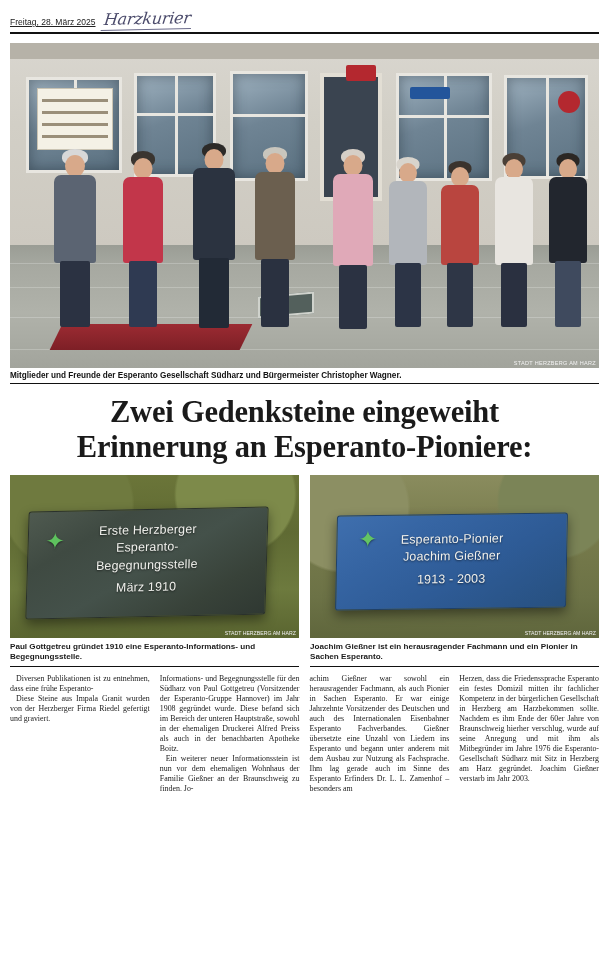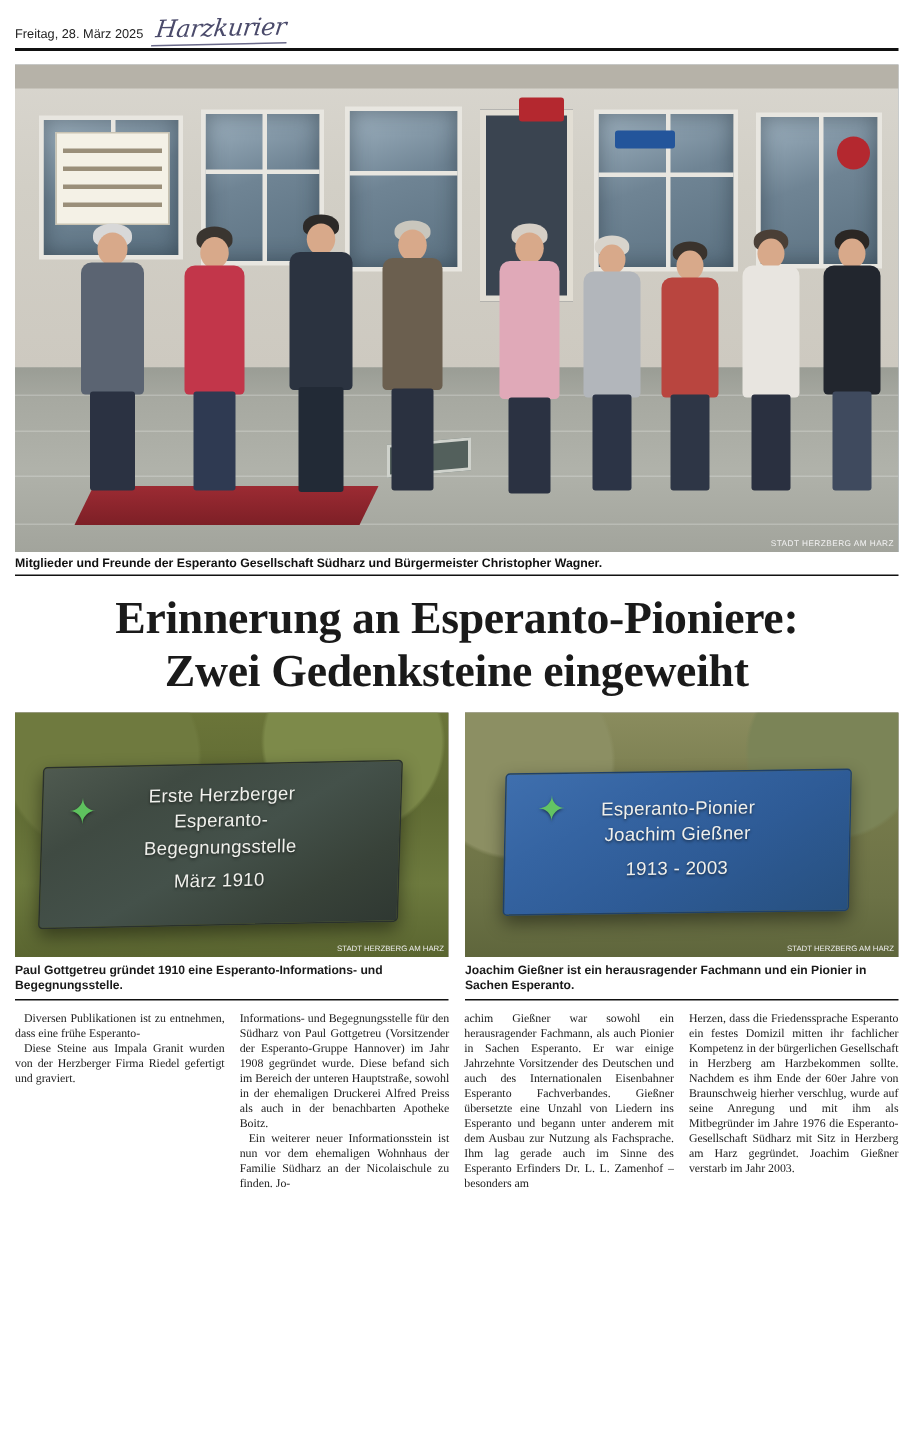--- a/index.html
+++ b/index.html
@@ -23,20 +23,21 @@
     align-items: flex-end;
     justify-content: space-between;
     padding-bottom: 2px;
   }
   .masthead-left { display: flex; align-items: flex-end; gap: 6px; }
   .date-line {
     font-family: "Liberation Sans", sans-serif;
     font-size: 8.5px;
     color: #222;
     padding-bottom: 3px;
+    text-decoration: underline;
   }
   .handwritten {
     font-family: "DejaVu Serif", serif;
     font-style: italic;
     font-size: 16px;
     color: #4b4b6b;
     transform: skewX(-8deg) rotate(-1.2deg);
     letter-spacing: -0.3px;
     border-bottom: 1.2px solid #6a6a8a;
     padding: 0 2px 1px 2px;
@@ -322,22 +323,22 @@
       <div class="p-legs" style="top:108px; width:26px; height:66px; background:#3f4a5e;"></div>
     </div>
 
     <span class="credit-main">STADT HERZBERG AM HARZ</span>
   </div>
 
   <div class="caption-main">Mitglieder und Freunde der Esperanto Gesellschaft Südharz und Bürgermeister Christopher Wagner.</div>
   <div class="caption-rule"></div>
 
   <div class="headline">
+    <div>Zwei Gedenksteine eingeweiht</div>
     <div>Erinnerung an Esperanto-Pioniere:</div>
-    <div>Zwei Gedenksteine eingeweiht</div>
   </div>
 
   <div class="stones">
     <div class="stone-col">
       <div class="stone-photo">
         <div class="grass"></div>
         <div class="stone stone-green">
           <div class="stone-star">✦</div>
           <div class="stone-text">
             <span class="big">Erste Herzberger</span>
@@ -370,21 +371,21 @@
     </div>
   </div>
 
   <div class="cols">
     <div class="col">
       <p>Diversen Publikationen ist zu entnehmen, dass eine frühe Esperanto-</p>
       <p>Diese Steine aus Impala Granit wurden von der Herzberger Firma Riedel gefertigt und graviert.</p>
     </div>
     <div class="col">
       <p class="first">Informations- und Begegnungsstelle für den Südharz von Paul Gottgetreu (Vorsitzender der Esperanto-Gruppe Hannover) im Jahr 1908 gegründet wurde. Diese befand sich im Bereich der unteren Hauptstraße, sowohl in der ehemaligen Druckerei Alfred Preiss als auch in der benachbarten Apotheke Boitz.</p>
-      <p>Ein weiterer neuer Informationsstein ist nun vor dem ehemaligen Wohnhaus der Familie Südharz an der Nicolaischule zu finden. Jo-</p>
+      <p>Ein weiterer neuer Informationsstein ist nun vor dem ehemaligen Wohnhaus der Familie Gießner an der Braunschweig zu finden. Jo-</p>
     </div>
     <div class="col">
       <p class="first">achim Gießner war sowohl ein herausragender Fachmann, als auch Pionier in Sachen Esperanto. Er war einige Jahrzehnte Vorsitzender des Deutschen und auch des Internationalen Eisenbahner Esperanto Fachverbandes. Gießner übersetzte eine Unzahl von Liedern ins Esperanto und begann unter anderem mit dem Ausbau zur Nutzung als Fachsprache. Ihm lag gerade auch im Sinne des Esperanto Erfinders Dr. L. L. Zamenhof – besonders am</p>
     </div>
     <div class="col">
       <p class="first">Herzen, dass die Friedenssprache Esperanto ein festes Domizil mitten ihr fachlicher Kompetenz in der bürgerlichen Gesellschaft in Herzberg am Harzbekommen sollte. Nachdem es ihm Ende der 60er Jahre von Braunschweig hierher verschlug, wurde auf seine Anregung und mit ihm als Mitbegründer im Jahre 1976 die Esperanto-Gesellschaft Südharz mit Sitz in Herzberg am Harz gegründet. Joachim Gießner verstarb im Jahr 2003.</p>
     </div>
   </div>
 
 </div>

